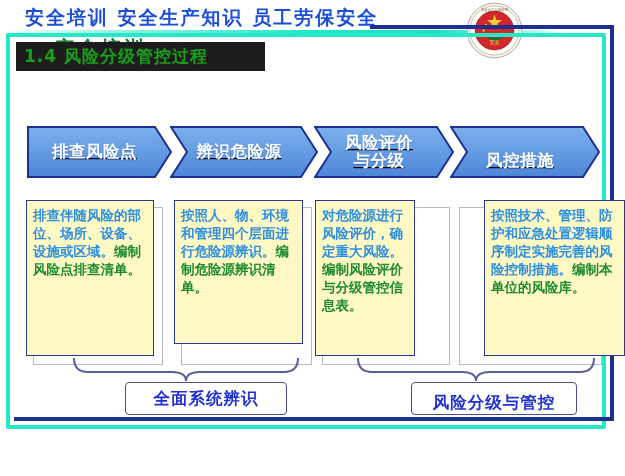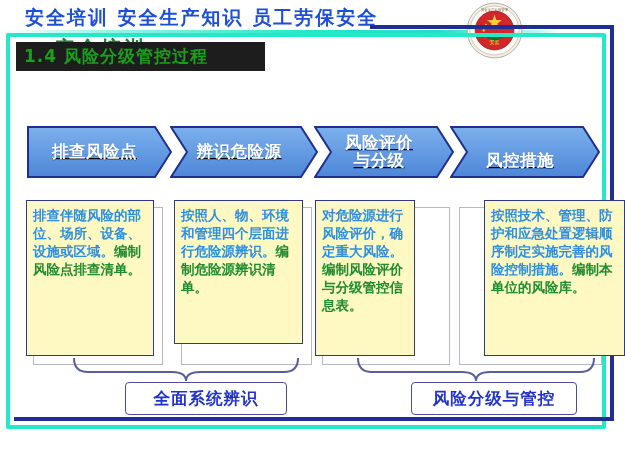--- a/index.html
+++ b/index.html
@@ -67,21 +67,21 @@
   
   .brace{position:absolute;top:356px;height:26px;}
   .br-left{left:72px;width:228px;}
   .br-right{left:356px;width:240px;}
 
   .glabel{position:absolute;top:382px;height:31px;
       border:1.8px solid #4b4f96;border-radius:4px;background:#ffffff;
       display:flex;align-items:center;justify-content:center;margin-left:42px;}
   .glabel span{font-size:16.5px;font-weight:bold;color:#2233cc;letter-spacing:1px;}
   .gl-left{left:83px;width:160px;}
-  .gl-right{left:369px;width:164px;}
+  .gl-right{left:369px;width:164px;align-items:flex-end;}
 
   
   #footer{position:absolute;left:0;top:433px;width:625px;height:43px;background:#ffffff;}
 </style>
 </head>
 <body>
 
 <div id="slide">
 
   <div id="topbar">

